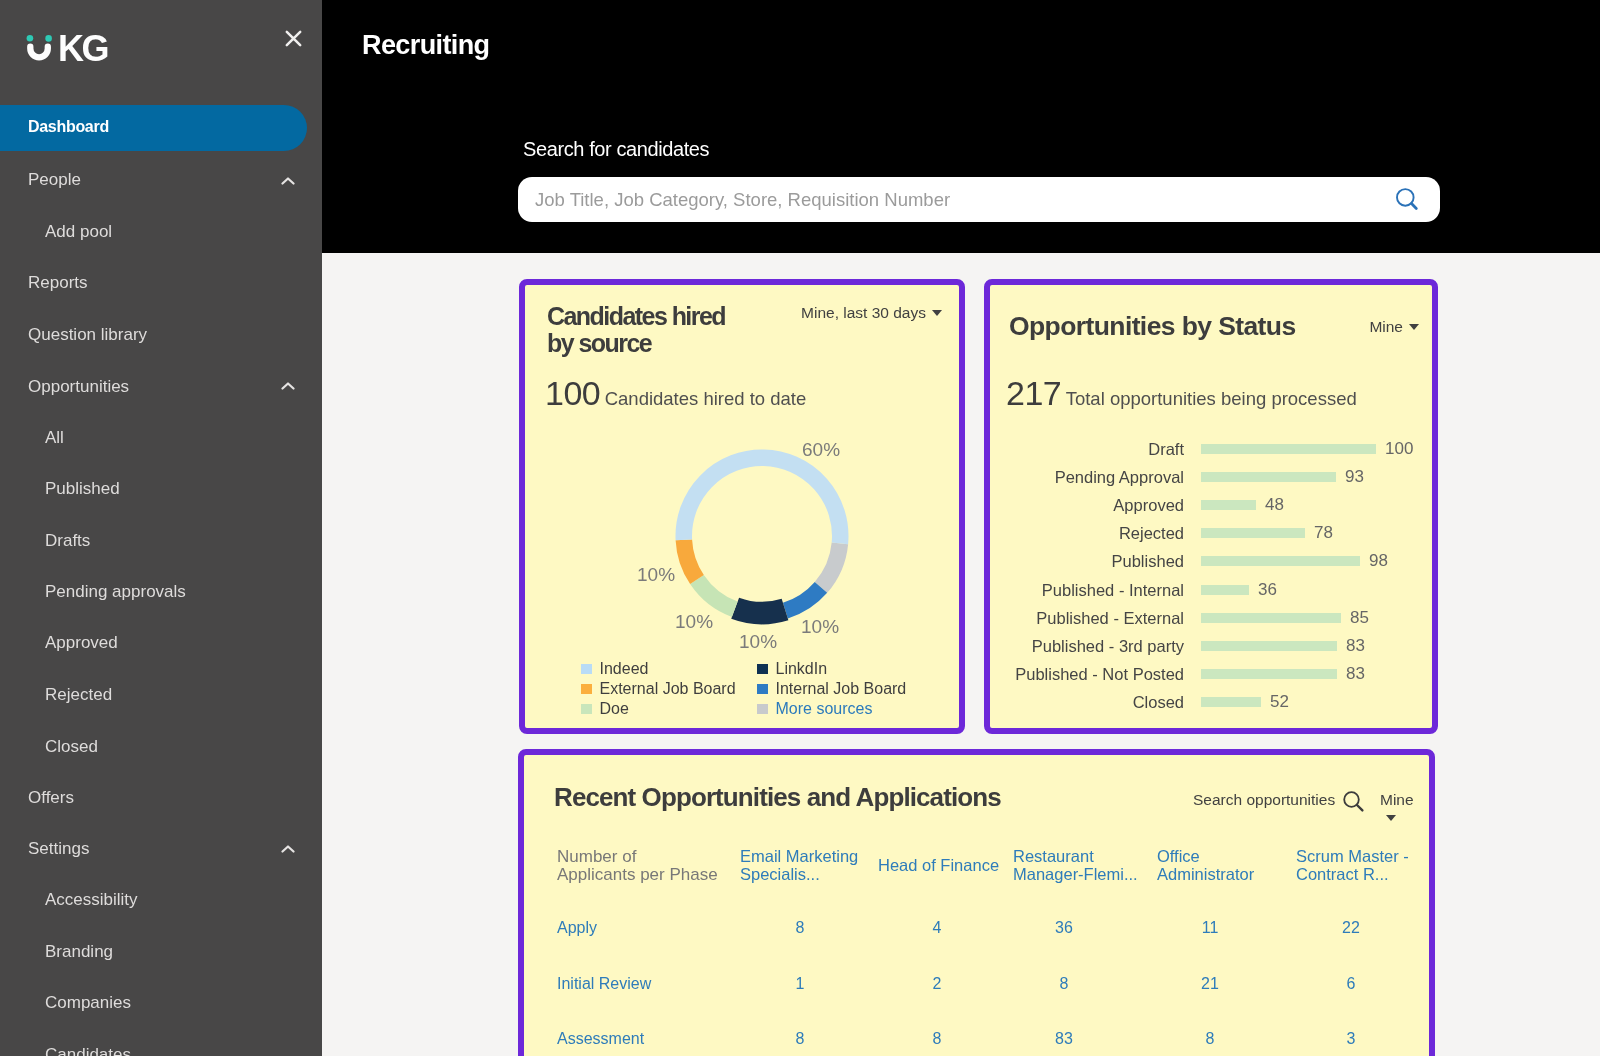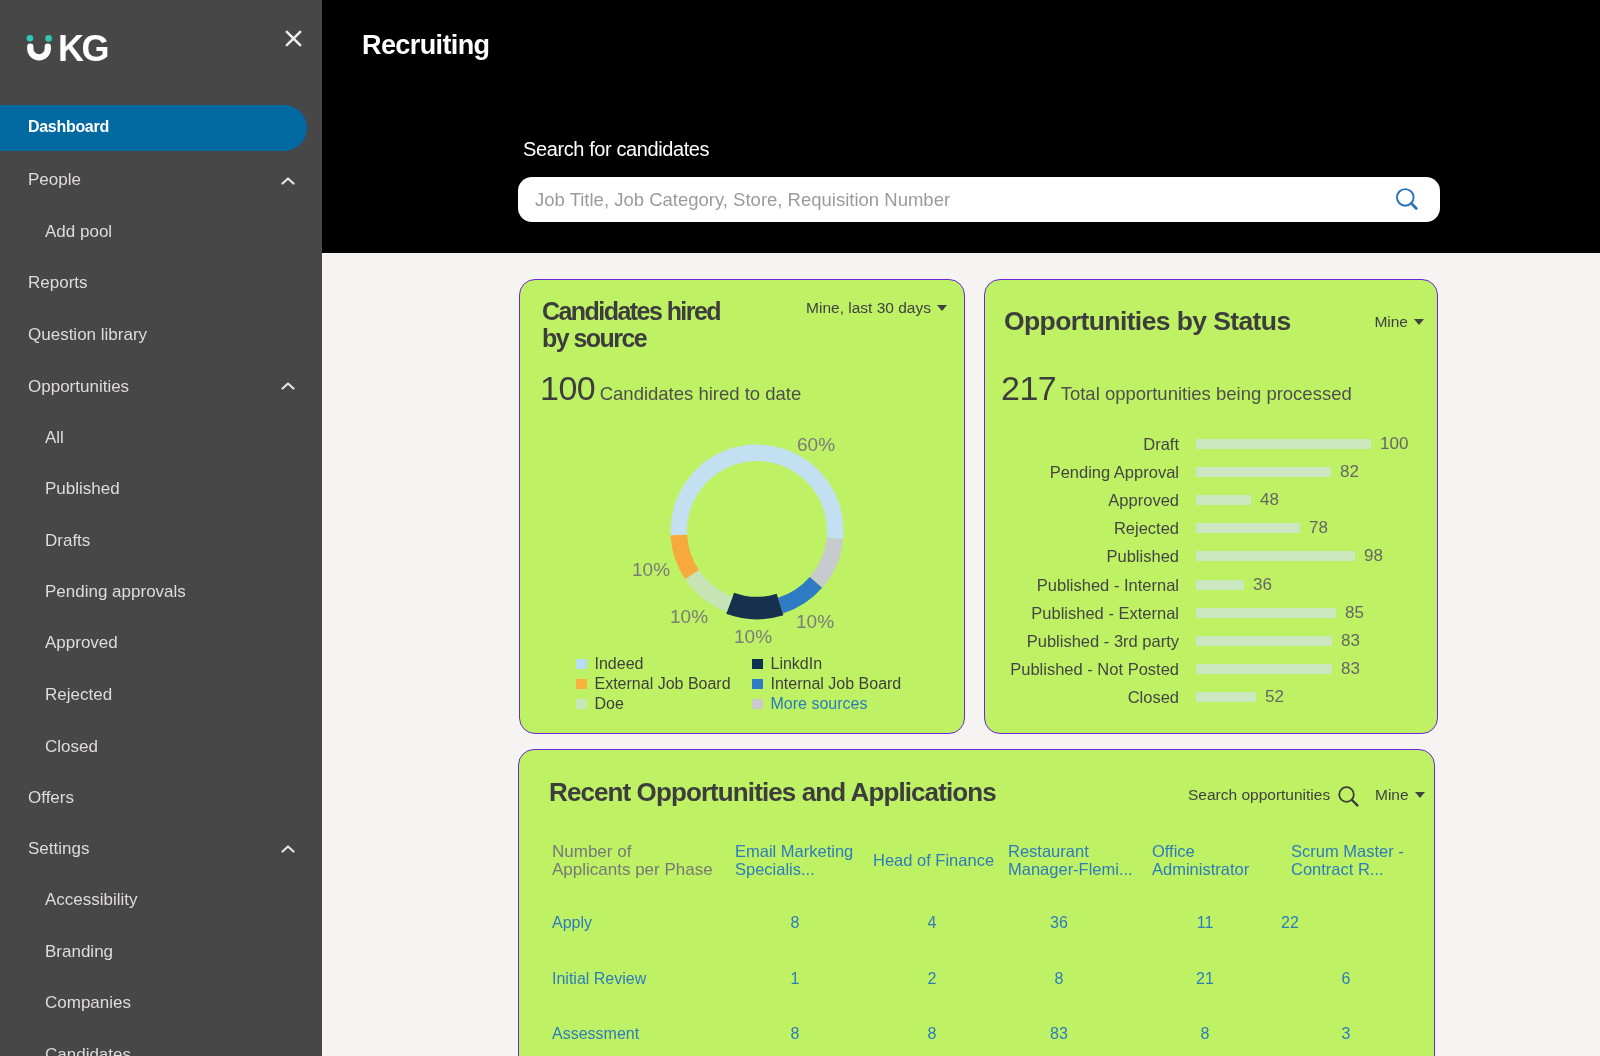--- a/index.html
+++ b/index.html
@@ -12,21 +12,21 @@
 .s-ph { position:absolute; left:17px; top:12px; color:#9b9b9b; font-size:18.5px; }
 .s-mag { position:absolute; left:878px; top:6px; }
 .sidebar { position:absolute; left:0; top:0; width:322px; height:1056px; background:#484747; color:#dedcdb; }
 .pill { position:absolute; left:0; top:105px; width:307px; height:46px; background:#0369a1; border-radius:0 23px 23px 0; }
 .pill span { position:absolute; left:28px; top:13px; color:#fff; font-size:16px; font-weight:bold; letter-spacing:-0.3px; }
 .nav-item { position:absolute; font-size:17px; height:20px; line-height:20px; }
 .lvl1 { left:28px; }
 .lvl2 { left:45px; }
 .chev { position:absolute; left:281px; }
 .close-x { position:absolute; left:285px; top:30px; }
-.main-card { position:absolute; background:#bef264; border:1px solid #6d28d9; border-radius:16px; }
+.main-card { position:absolute; background:#fef9c3; border:6px solid #6d28d9; border-radius:8px; }
 #card1 { left:519px; top:279px; width:446px; height:455px; }
 #card2 { left:984px; top:279px; width:454px; height:455px;padding-left:8px; }
 #card3 { left:518px; top:749px; width:917px; height:400px; }
 .c-title { color:#3d3d3d; font-weight:bold; }
 .t1 { font-size:25px; letter-spacing:-1.55px; line-height:27px; }
 .t2 { font-size:26.5px; letter-spacing:-0.6px; }
 .t3 { font-size:26px; letter-spacing:-0.9px; }
 .mine { color:#414141; font-size:15.5px; }
 .caret { display:inline-block; width:0; height:0; border-left:5px solid transparent; border-right:5px solid transparent; border-top:6px solid #414141; vertical-align:2px; margin-left:6px; }
 .bignum { font-size:34px; color:#3d3d3d; letter-spacing:-0.5px; }
@@ -131,21 +131,21 @@
   <div class="mine" style="position:absolute;right:13px;top:33px">Mine<span class="caret"></span></div>
   <div style="position:absolute;left:16px;top:89px"><span class="bignum">217</span>&nbsp;<span class="bigsub">Total opportunities being processed</span></div>
   <div class="bar-row" style="left:0;top:154.0px;width:452px;height:20px">
       <div class="bar-label" style="width:194px;text-align:right">Draft</div>
       <div class="bar" style="left:211px;width:175px"></div>
       <div class="bar-num" style="left:395px">100</div>
     </div>
   <div class="bar-row" style="left:0;top:182.1px;width:452px;height:20px">
       <div class="bar-label" style="width:194px;text-align:right">Pending Approval</div>
       <div class="bar" style="left:211px;width:135px"></div>
-      <div class="bar-num" style="left:355px">82</div>
+      <div class="bar-num" style="left:355px">93</div>
     </div>
   <div class="bar-row" style="left:0;top:210.2px;width:452px;height:20px">
       <div class="bar-label" style="width:194px;text-align:right">Approved</div>
       <div class="bar" style="left:211px;width:55px"></div>
       <div class="bar-num" style="left:275px">48</div>
     </div>
   <div class="bar-row" style="left:0;top:238.3px;width:452px;height:20px">
       <div class="bar-label" style="width:194px;text-align:right">Rejected</div>
       <div class="bar" style="left:211px;width:104px"></div>
       <div class="bar-num" style="left:324px">78</div>
@@ -194,21 +194,21 @@
   <div class="th-blue" style="position:absolute;left:216px;top:93px;width:125px;text-align:left">Email Marketing Specialis...</div>
   <div class="th-blue" style="position:absolute;left:354px;top:102px;width:130px;text-align:left">Head of Finance</div>
   <div class="th-blue" style="position:absolute;left:489px;top:93px;width:134px;text-align:left">Restaurant Manager-Flemi...</div>
   <div class="th-blue" style="position:absolute;left:633px;top:93px;width:115px;text-align:left">Office Administrator</div>
   <div class="th-blue" style="position:absolute;left:772px;top:93px;width:125px;text-align:left">Scrum Master - Contract R...</div>
   <div class="td-blue" style="position:absolute;left:33px;top:164px">Apply</div>
   <div class="td-blue" style="position:absolute;left:211px;top:164px;width:130px;text-align:center">8</div>
   <div class="td-blue" style="position:absolute;left:348px;top:164px;width:130px;text-align:center">4</div>
   <div class="td-blue" style="position:absolute;left:475px;top:164px;width:130px;text-align:center">36</div>
   <div class="td-blue" style="position:absolute;left:621px;top:164px;width:130px;text-align:center">11</div>
-  <div class="td-blue" style="position:absolute;left:762px;top:164px;width:130px;">22</div>
+  <div class="td-blue" style="position:absolute;left:762px;top:164px;width:130px;text-align:center">22</div>
   <div class="td-blue" style="position:absolute;left:33px;top:220px">Initial Review</div>
   <div class="td-blue" style="position:absolute;left:211px;top:220px;width:130px;text-align:center">1</div>
   <div class="td-blue" style="position:absolute;left:348px;top:220px;width:130px;text-align:center">2</div>
   <div class="td-blue" style="position:absolute;left:475px;top:220px;width:130px;text-align:center">8</div>
   <div class="td-blue" style="position:absolute;left:621px;top:220px;width:130px;text-align:center">21</div>
   <div class="td-blue" style="position:absolute;left:762px;top:220px;width:130px;text-align:center">6</div>
   <div class="td-blue" style="position:absolute;left:33px;top:275px">Assessment</div>
   <div class="td-blue" style="position:absolute;left:211px;top:275px;width:130px;text-align:center">8</div>
   <div class="td-blue" style="position:absolute;left:348px;top:275px;width:130px;text-align:center">8</div>
   <div class="td-blue" style="position:absolute;left:475px;top:275px;width:130px;text-align:center">83</div>

